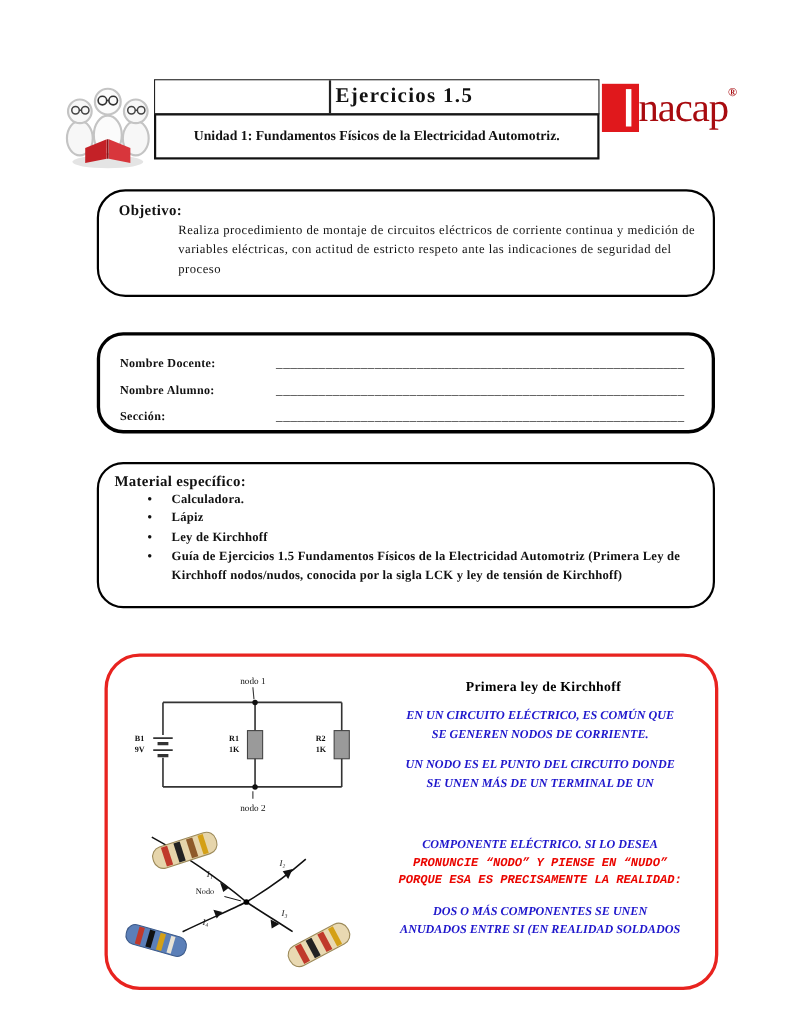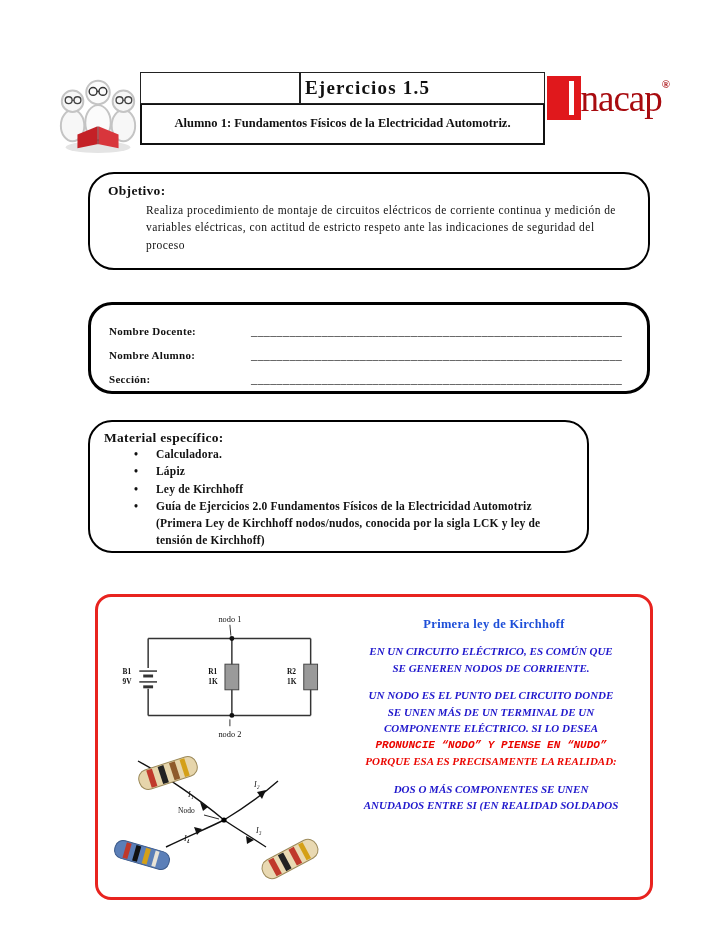--- a/index.html
+++ b/index.html
@@ -26,30 +26,30 @@
     padding:3px 8px;box-sizing:border-box;
   }
   .ht-row2 span{display:block;max-width:360px;}
   #logo{position:absolute;right:0;top:10px;display:flex;align-items:center;}
   .logo-text{font-size:37px;font-weight:normal;color:var(--brand-text);letter-spacing:-1px;line-height:1;}
   .logo-reg{font-size:11px;color:var(--brand-text);vertical-align:top;position:relative;top:-14px;font-weight:bold;}
   
   .rbox{position:absolute;background:#fff;border:2.5px solid #000;border-radius:26px;box-sizing:border-box;}
   #objetivo-box{left:88px;top:172px;width:562px;height:98px;padding:9px 18px;}
   .sec-label{font-weight:bold;font-size:13.5px;letter-spacing:.3px;}
-  #objetivo-text{margin:3px 0 0 38px;width:474px;font-size:11.5px;line-height:1.5;letter-spacing:.45px;}
+  #objetivo-text{margin:3px 0 0 54px;width:474px;font-size:11.5px;line-height:1.5;letter-spacing:.45px;}
   #form-box{left:88px;top:302px;width:562px;height:92px;border-width:3px;border-radius:24px;padding:13px 18px;}
   .form-row{white-space:nowrap;overflow:hidden;line-height:21px;margin:1px 0;}
   .form-label{display:inline-block;width:142px;font-weight:bold;font-size:11px;letter-spacing:.3px;}
   .form-line{font-size:12px;letter-spacing:.4px;font-style:italic;}
-  #material-box{left:88px;top:420px;width:501px;height:133px;border-radius:24px;padding:8px 14px;}
+  #material-box{left:88px;top:420px;width:562px;height:133px;border-radius:24px;padding:8px 14px;}
   .mat-item{display:flex;font-weight:bold;font-size:11.5px;line-height:1.5;padding-left:30px;letter-spacing:.2px;}
   .mat-item .bullet{width:22px;flex:none;}
   .mat-item .mat-text{flex:1;padding-right:6px;}
-  #kirchhoff-box{left:95px;top:594px;width:558px;height:306px;border:3.5px solid #e8231f;border-radius:16px;padding:0;}
+  #kirchhoff-box{left:95px;top:594px;width:558px;height:306px;border:3.5px solid #e8231f;border-radius:32px;padding:0;}
   #circuit-wrap{position:absolute;left:14px;top:14px;}
   #photo-wrap{position:absolute;left:6px;top:146px;}
   #kirchhoff-title{position:absolute;left:248px;top:20px;width:296px;text-align:center;
     font-weight:bold;font-size:12.5px;letter-spacing:.3px;color:#ea0600;}
   #kirchhoff-text{position:absolute;left:242px;top:46px;width:302px;text-align:center;
     font-style:italic;font-weight:bold;font-size:11px;line-height:1.5;}
   .k-para{margin-bottom:11px;}
   svg text{font-family:"Liberation Serif","DejaVu Serif",serif;}
 </style>
 </head>
@@ -88,21 +88,21 @@
         <line x1="45" y1="62" x2="45" y2="80" stroke="#8e1418" stroke-width="1.5"></line>
       </g>
     </svg>
 
     <div id="header-table">
       <div class="ht-row1">
         <div class="cell-div"></div>
         <span>Ejercicios 1.5</span>
       </div>
       <div class="ht-row2">
-        <span>Alumno 1: Fundamentos Físicos de la Electricidad Automotriz.</span>
+        <span>Unidad 1: Fundamentos Físicos de la Electricidad Automotriz.</span>
       </div>
     </div>
 
     <div id="logo">
       <svg width="34" height="44" viewBox="0 0 34 44" aria-hidden="true">
         <rect x="0" y="0" width="34" height="44" style="fill:var(--brand-red)"></rect>
         <rect x="22" y="5" width="5" height="34" fill="#ffffff"></rect>
       </svg>
       <span class="logo-text">nacap</span>
       <span class="logo-reg">®</span>
@@ -132,21 +132,21 @@
         <div class="mat-item">
           <span class="bullet">•</span>
           <span class="mat-text">Lápiz</span>
         </div>
         <div class="mat-item">
           <span class="bullet">•</span>
           <span class="mat-text">Ley de Kirchhoff</span>
         </div>
         <div class="mat-item">
           <span class="bullet">•</span>
-          <span class="mat-text">Guía de Ejercicios 2.0 Fundamentos Físicos de la Electricidad Automotriz (Primera Ley de Kirchhoff nodos/nudos, conocida por la sigla LCK y ley de tensión de Kirchhoff)</span>
+          <span class="mat-text">Guía de Ejercicios 1.5 Fundamentos Físicos de la Electricidad Automotriz (Primera Ley de Kirchhoff nodos/nudos, conocida por la sigla LCK y ley de tensión de Kirchhoff)</span>
         </div>
       </div>
   </div>
 
   <div id="kirchhoff-box" class="rbox" style="border-color: rgb(232, 35, 31);">
 
     <div id="circuit-wrap">
       <svg width="222" height="130" viewBox="0 0 222 132">
         <g stroke="#333" stroke-width="1.5" fill="none">
           <line x1="35" y1="28" x2="200" y2="28"></line>
@@ -223,32 +223,32 @@
         <line x1="100" y1="72" x2="115" y2="76" stroke="#111" stroke-width="0.9"></line>
 
         <text x="84" y="54" font-size="8" font-style="italic" fill="#111">I₁</text>
         <text x="150" y="44" font-size="8" font-style="italic" fill="#111">I₂</text>
         <text x="152" y="90" font-size="8" font-style="italic" fill="#111">I₃</text>
         <text x="80" y="98" font-size="8" font-style="italic" fill="#111">I₄</text>
         <text x="74" y="70" font-size="7.5" fill="#111">Nodo</text>
       </svg>
     </div>
 
-    <div id="kirchhoff-title" style="color: #1d4ed8;">Primera ley de Kirchhoff</div>
+    <div id="kirchhoff-title" style="color: #000000;">Primera ley de Kirchhoff</div>
     <div id="kirchhoff-text">
         <div class="k-para">
           <div class="k-line" style="color: rgb(31, 23, 204);">EN UN CIRCUITO ELÉCTRICO, ES COMÚN QUE</div>
           <div class="k-line" style="color: rgb(31, 23, 204);">SE GENEREN NODOS DE CORRIENTE.</div>
         </div>
         <div class="k-para">
           <div class="k-line" style="color: rgb(31, 23, 204);">UN NODO ES EL PUNTO DEL CIRCUITO DONDE</div>
           <div class="k-line" style="color: rgb(31, 23, 204);">SE UNEN MÁS DE UN TERMINAL DE UN</div>
-          <div class="k-line" style="color: rgb(31, 23, 204);">COMPONENTE ELÉCTRICO. SI LO DESEA</div>
+          <div class="k-line" style="color: rgb(31, 23, 204); margin-top: 40px;">COMPONENTE ELÉCTRICO. SI LO DESEA</div>
           <div class="k-line" style="color: rgb(234, 6, 0); font-family: Liberation Mono, monospace;">PRONUNCIE “NODO” Y PIENSE EN “NUDO”</div>
-          <div class="k-line" style="color: rgb(234, 6, 0);">PORQUE ESA ES PRECISAMENTE LA REALIDAD:</div>
+          <div class="k-line" style="color: rgb(234, 6, 0); font-family: Liberation Mono, monospace;">PORQUE ESA ES PRECISAMENTE LA REALIDAD:</div>
         </div>
         <div class="k-para">
           <div class="k-line" style="color: rgb(31, 23, 204);">DOS O MÁS COMPONENTES SE UNEN</div>
           <div class="k-line" style="color: rgb(31, 23, 204);">ANUDADOS ENTRE SI (EN REALIDAD SOLDADOS</div>
         </div>
       </div>
   </div>
 
 </div>
 

